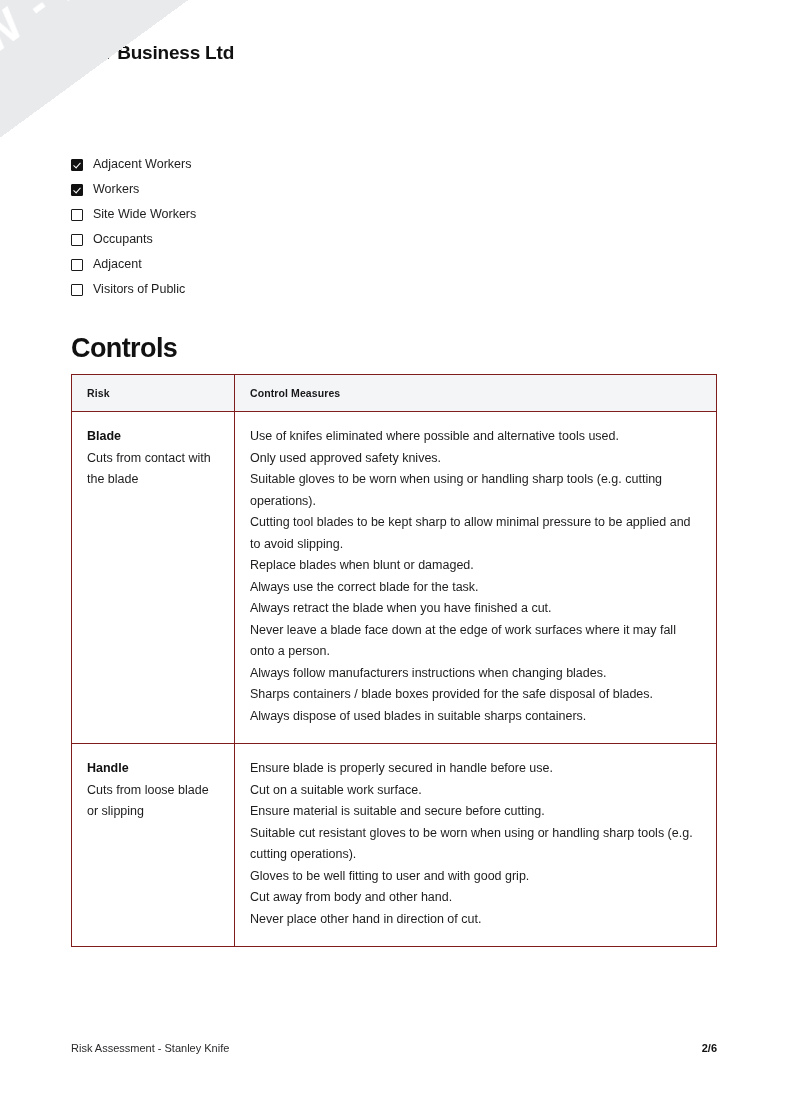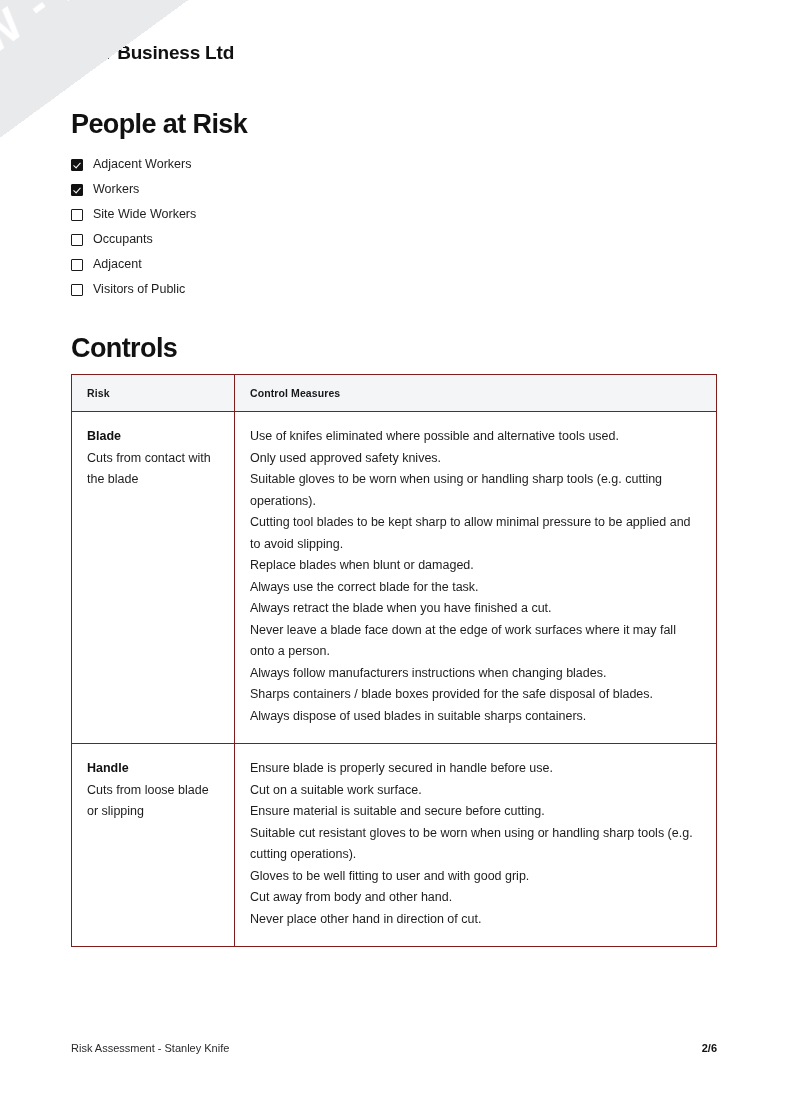--- a/index.html
+++ b/index.html
@@ -206,21 +206,20 @@
 </style>
 </head>
 <body>
 
 <div class="page">
 
   <div class="doc-header">
     <div class="company-name">Your Business Ltd</div>
   </div>
 
-  <div class="h1 people-heading">People at Risk</div>
 
   <div class="people-list">
       <div class="people-item">
         <span class="cbox checked"></span>
         <span class="people-label">Adjacent Workers</span>
       </div>
       <div class="people-item">
         <span class="cbox checked"></span>
         <span class="people-label">Workers</span>
       </div>

